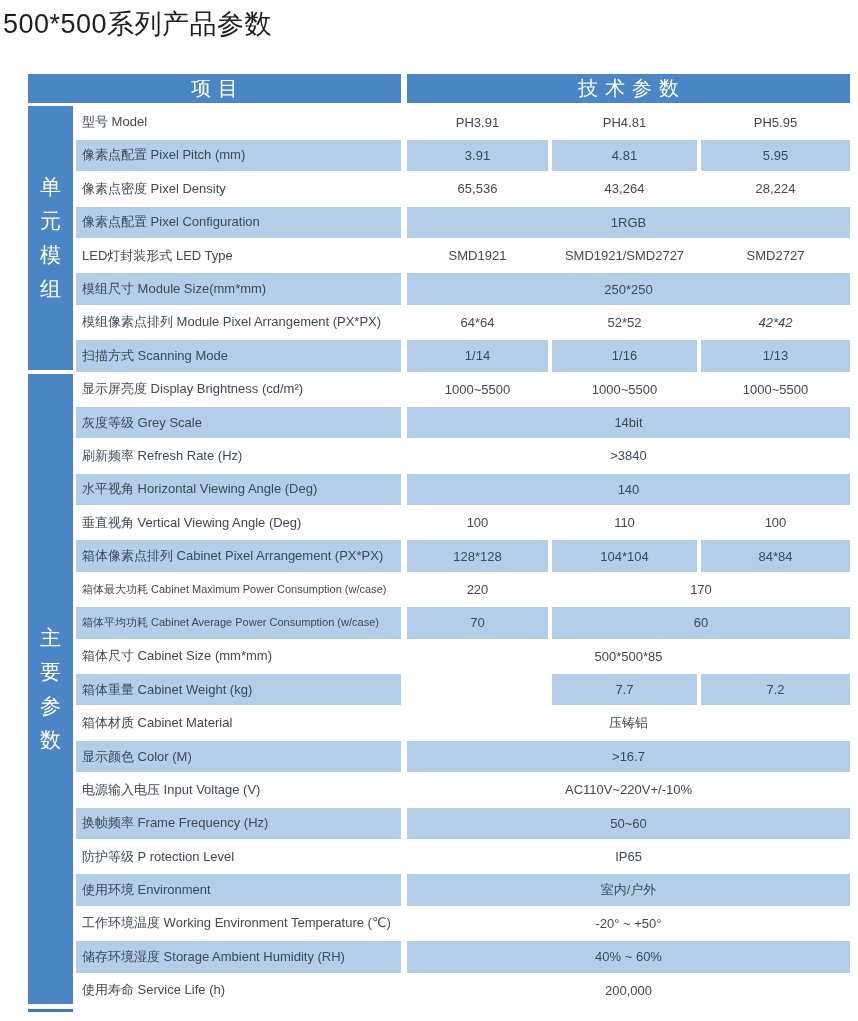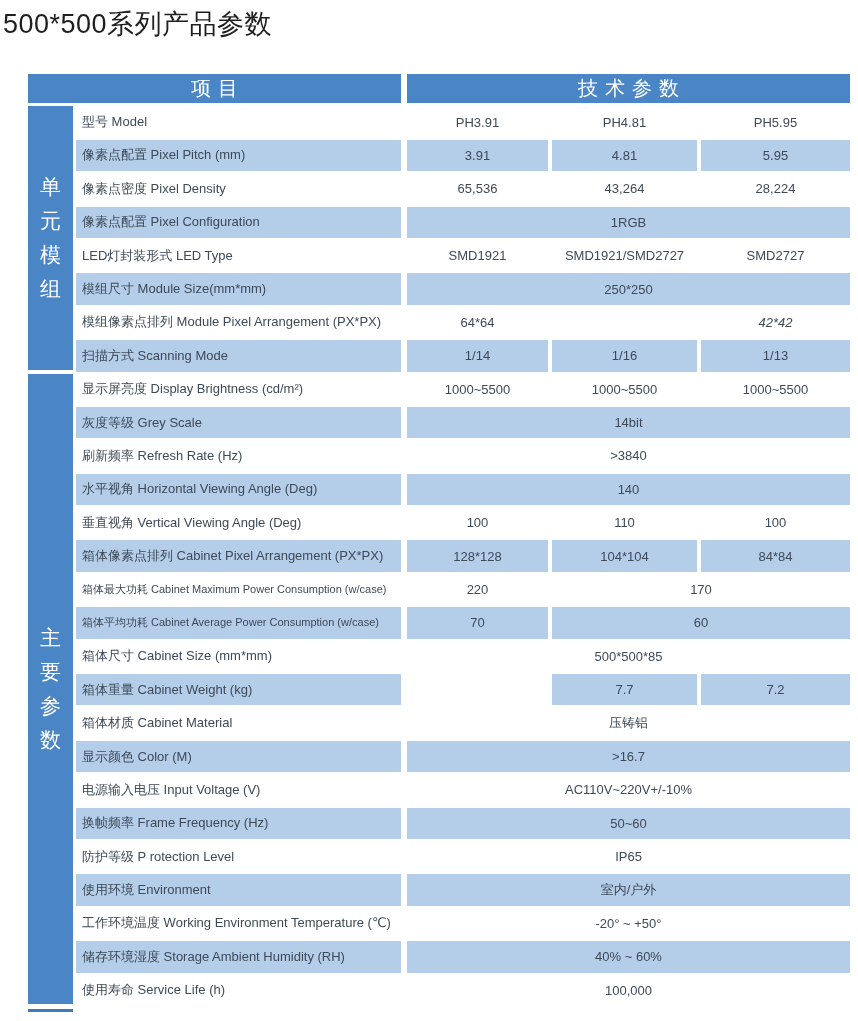--- a/index.html
+++ b/index.html
@@ -87,20 +87,21 @@
     <div class="cell label blue" style="grid-area: 5 / 2;">像素点配置 Pixel Configuration</div>
     <div class="cell value blue" style="grid-area: 5 / 3 / auto / 6;">1RGB</div>
     <div class="cell label" style="grid-area: 6 / 2;">LED灯封装形式 LED Type</div>
     <div class="cell value v1" style="grid-area: 6 / 3;">SMD1921</div>
     <div class="cell value v2" style="grid-area: 6 / 4;">SMD1921/SMD2727</div>
     <div class="cell value" style="grid-area: 6 / 5;">SMD2727</div>
     <div class="cell label blue" style="grid-area: 7 / 2;">模组尺寸 Module Size(mm*mm)</div>
     <div class="cell value blue" style="grid-area: 7 / 3 / auto / 6;">250*250</div>
     <div class="cell label" style="grid-area: 8 / 2;">模组像素点排列 Module Pixel Arrangement (PX*PX)</div>
     <div class="cell value v1" style="grid-area: 8 / 3;">64*64</div>
+    <div class="cell value v2" style="grid-area: 8 / 4;">52*52</div>
     <div class="cell value" style="grid-area: 8 / 5; font-style: italic;">42*42</div>
     <div class="cell label blue" style="grid-area: 9 / 2;">扫描方式 Scanning Mode</div>
     <div class="cell value v1 blue" style="grid-area: 9 / 3;">1/14</div>
     <div class="cell value v2 blue" style="grid-area: 9 / 4;">1/16</div>
     <div class="cell value blue" style="grid-area: 9 / 5;">1/13</div>
     <div class="cell label" style="grid-area: 10 / 2;">显示屏亮度 Display Brightness (cd/m²)</div>
     <div class="cell value v1" style="grid-area: 10 / 3;">1000~5500</div>
     <div class="cell value v2" style="grid-area: 10 / 4;">1000~5500</div>
     <div class="cell value" style="grid-area: 10 / 5;">1000~5500</div>
     <div class="cell label blue" style="grid-area: 11 / 2;">灰度等级 Grey Scale</div>
@@ -139,14 +140,14 @@
     <div class="cell value blue" style="grid-area: 23 / 3 / auto / 6;">50~60</div>
     <div class="cell label" style="grid-area: 24 / 2;">防护等级 P rotection Level</div>
     <div class="cell value" style="grid-area: 24 / 3 / auto / 6;">IP65</div>
     <div class="cell label blue" style="grid-area: 25 / 2;">使用环境 Environment</div>
     <div class="cell value blue" style="grid-area: 25 / 3 / auto / 6;">室内/户外</div>
     <div class="cell label" style="grid-area: 26 / 2;">工作环境温度 Working Environment Temperature (℃)</div>
     <div class="cell value" style="grid-area: 26 / 3 / auto / 6;">-20° ~ +50°</div>
     <div class="cell label blue" style="grid-area: 27 / 2;">储存环境湿度 Storage Ambient Humidity (RH)</div>
     <div class="cell value blue" style="grid-area: 27 / 3 / auto / 6;">40% ~ 60%</div>
     <div class="cell label" style="grid-area: 28 / 2;">使用寿命 Service Life (h)</div>
-    <div class="cell value" style="grid-area: 28 / 3 / auto / 6;">100,000</div>
+    <div class="cell value" style="grid-area: 28 / 3 / auto / 6;">200,000</div>
   </div>
 
 </body></html>

